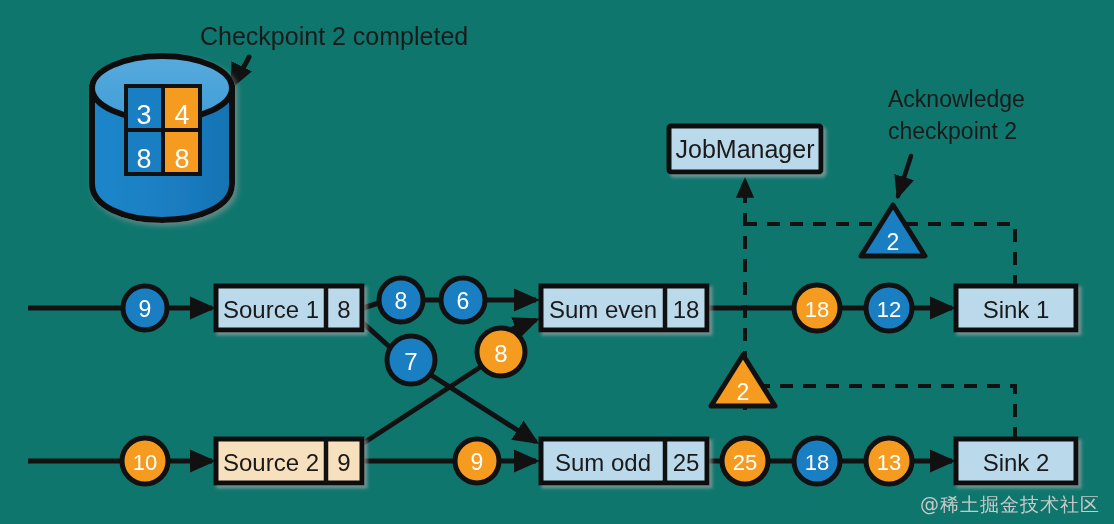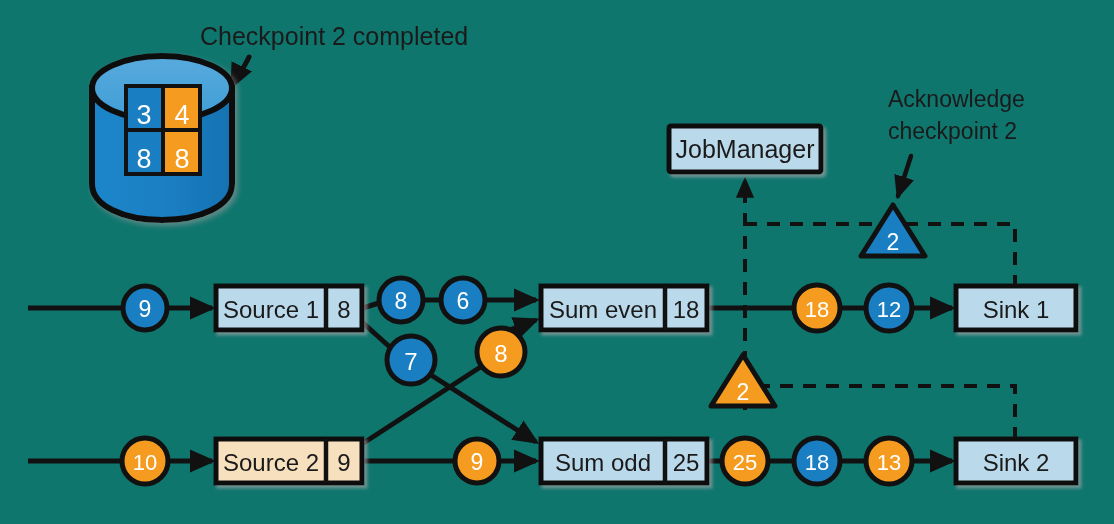--- a/index.html
+++ b/index.html
@@ -202,13 +202,14 @@
       <path d="M 893 205 L 925 256 L 861 256 Z" fill="#1a7ec2" stroke="#111111" stroke-width="5" stroke-linejoin="round"></path>
       <text class="lbl" x="893" y="250" font-size="23" fill="#ffffff" text-anchor="middle">2</text>
     </g>
     <g>
       <path d="M 743 355 L 775 406 L 711 406 Z" fill="#f59c20" stroke="#111111" stroke-width="5" stroke-linejoin="round"></path>
       <text class="lbl" x="743" y="400" font-size="23" fill="#ffffff" text-anchor="middle">2</text>
     </g>
 
   </svg>
 
+  <div class="watermark">@稀土掘金技术社区</div>
 </div>
 
 </body></html>

